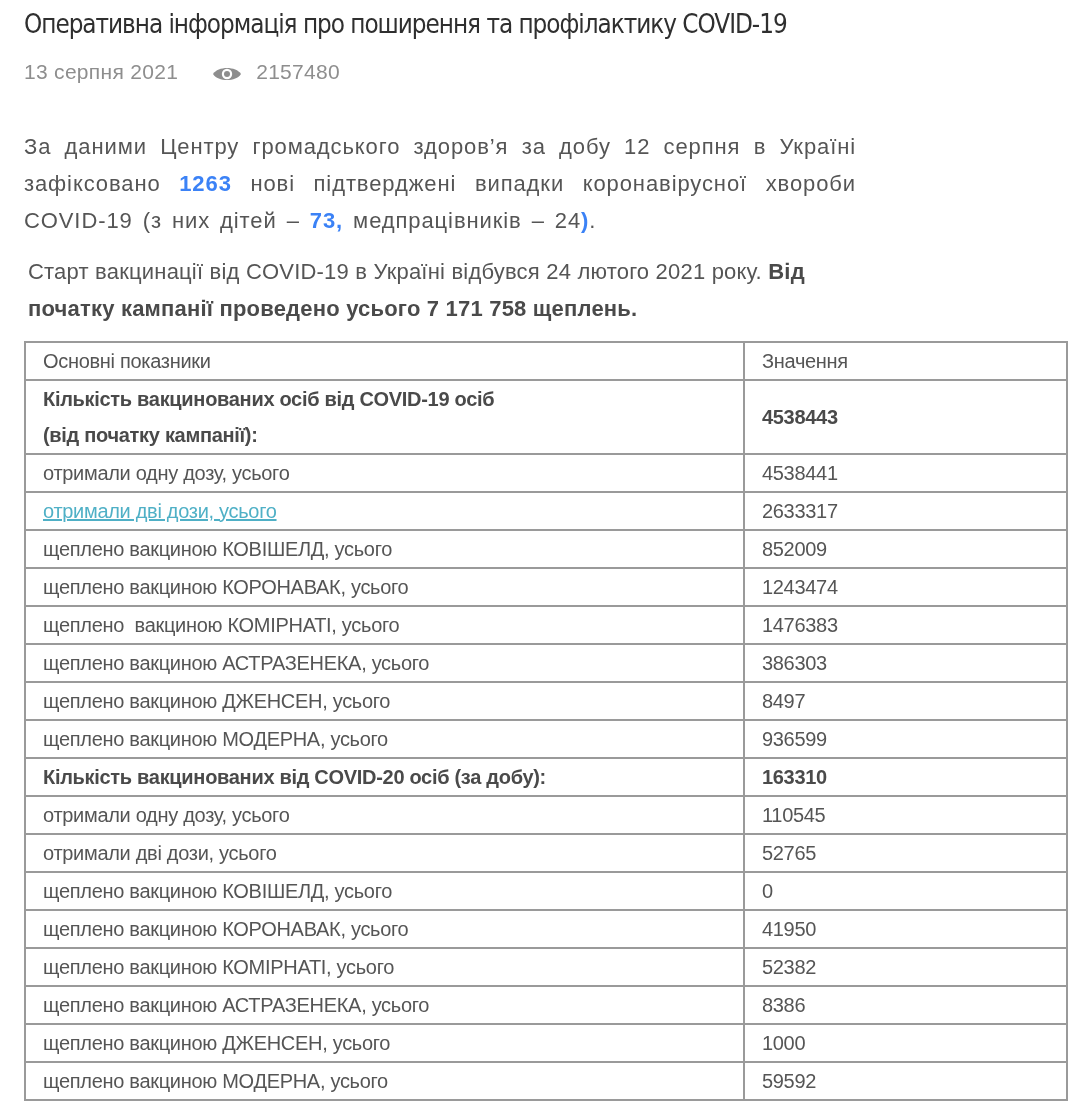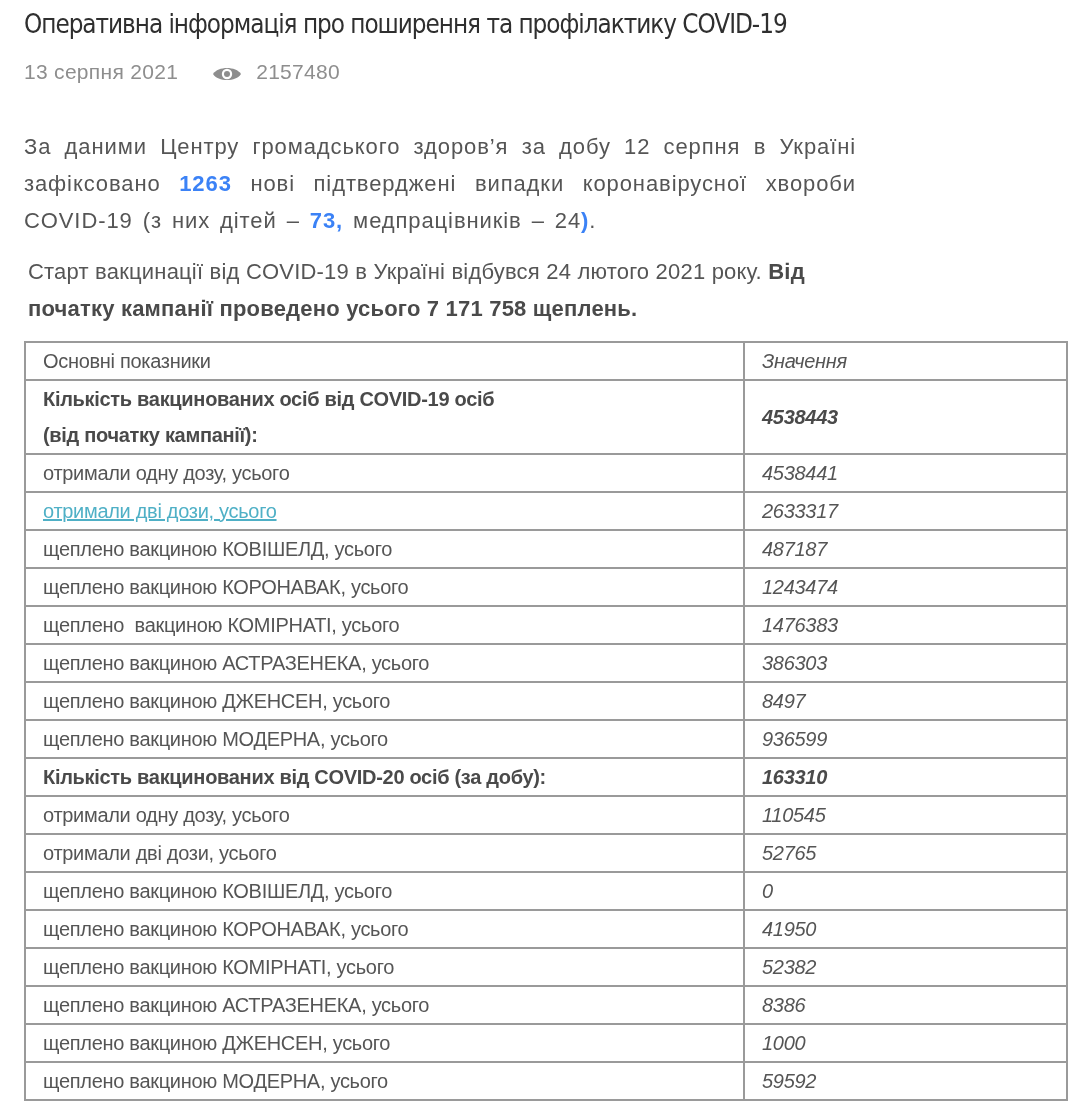--- a/index.html
+++ b/index.html
@@ -81,21 +81,21 @@
       letter-spacing: -0.3px;
     }
     table.stats td {
       border: 2px solid #9a9a9a;
       padding: 0 0 0 17px;
       height: 34.5px;
       vertical-align: middle;
       line-height: 36px;
     }
     table.stats td.label-col { width: 722px; }
-    table.stats td.value-col { width: 318px; font-style: italic; }
+    table.stats td.value-col { width: 318px; }
     table.stats tr.bold td { font-weight: bold; color: #4a4a4a; }
     table.stats tr.tall td { height: 72px; }
     table.stats a.link {
       color: #4fb0c6;
       text-decoration: underline;
     }
   </style>
 </head>
 <body>
 
@@ -134,21 +134,21 @@
       <tr>
         <td class="label-col">отримали одну дозу, усього</td>
         <td class="value-col">4538441</td>
       </tr>
       <tr>
         <td class="label-col"><a class="link">отримали дві дози, усього</a></td>
         <td class="value-col">2633317</td>
       </tr>
       <tr>
         <td class="label-col">щеплено вакциною КОВІШЕЛД, усього</td>
-        <td class="value-col">487187</td>
+        <td class="value-col">852009</td>
       </tr>
       <tr>
         <td class="label-col">щеплено вакциною КОРОНАВАК, усього</td>
         <td class="value-col">1243474</td>
       </tr>
       <tr>
         <td class="label-col" style="white-space:pre;">щеплено  вакциною КОМІРНАТІ, усього</td>
         <td class="value-col">1476383</td>
       </tr>
       <tr>

